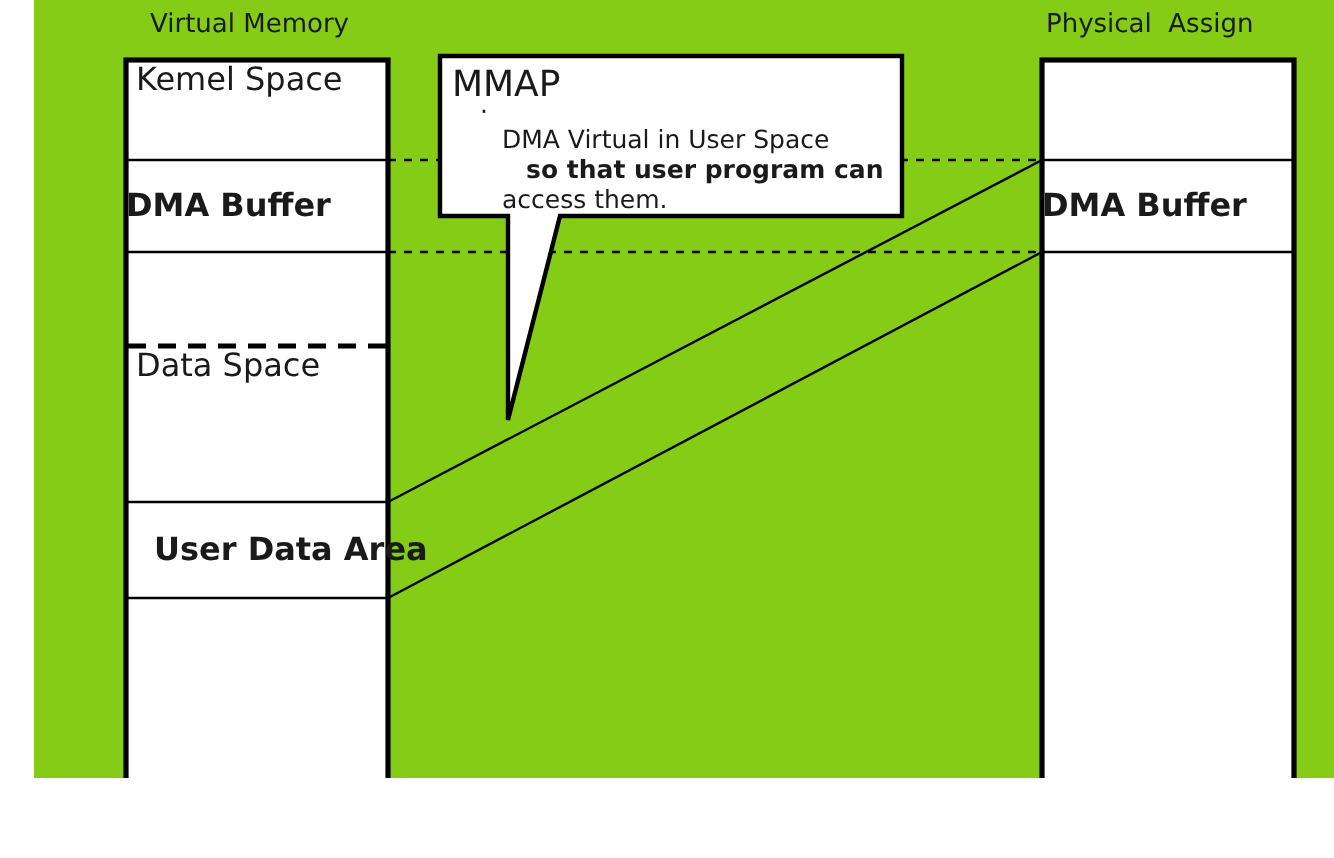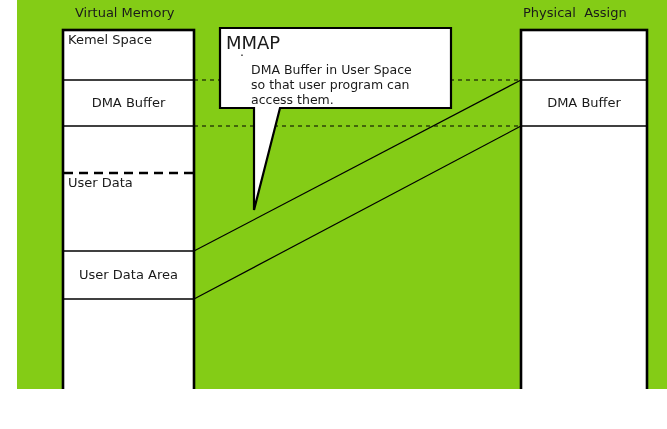--- a/index.html
+++ b/index.html
@@ -20,30 +20,30 @@
     position: absolute;
     left: 0;
     top: 0;
     width: 667px;
     height: 429px;
     pointer-events: none;
   }
   .lbl {
     position: absolute;
     color: #1a1a1a;
-    font-size: 13px;
+    font-size: 16px;
     line-height: 13px;
     white-space: pre;
   }
   .title {
     font-size: 13px;
     color: #1a1a1a;
   }
   .band-label-center {
-    text-align: center;
+    font-weight: bold;
   }
   .callout-text {
     position: absolute;
     color: #1a1a1a;
     font-size: 12.5px;
     line-height: 15.5px;
     white-space: pre;
   }
   .callout-head {
     position: absolute;
@@ -88,27 +88,27 @@
     <line x1="177" y1="251" x2="504" y2="80" stroke="#000000" stroke-width="1.2"></line>
     <line x1="177" y1="299" x2="504" y2="126" stroke="#000000" stroke-width="1.2"></line>
 
     <path d="M 203 28 L 434 28 L 434 108 L 263 108 L 237 210 L 237 108 L 203 108 Z" fill="#ffffff" stroke="#000000" stroke-width="2.2" stroke-linejoin="miter"></path>
   </svg>
 
   <div class="lbl" style="left:51px; top:33px;">Kemel Space</div>
 
   <div class="lbl band-label-center" style="left:46px; top:96px; width:131px;">DMA Buffer</div>
 
-  <div class="lbl" style="left:51px; top:176px;">User Data</div>
+  <div class="lbl" style="left:51px; top:176px;">Data Space</div>
 
-  <div class="lbl band-label-center" style="left:46px; top:268px; width:131px;">User Data Area</div>
+  <div class="lbl band-label-center" style="left:60px; top:268px; width:131px;">User Data Area</div>
 
   <div class="lbl band-label-center" style="left:504px; top:96px; width:126px;">DMA Buffer</div>
 
   <div class="callout-head" style="left:209px; top:32px;">MMAP</div>
 
   <div class="bullet-dot" style="left:223px; top:48px;">·</div>
 
-  <div class="callout-text" style="left:234px; top:62px;">DMA Buffer in User Space</div>
-  <div class="callout-text" style="left:234px; top:77px;">so that user program can</div>
+  <div class="callout-text" style="left:234px; top:62px;">DMA Virtual in User Space</div>
+  <div class="callout-text" style="left:246px; top:77px;font-weight:bold;">so that user program can</div>
   <div class="callout-text" style="left:234px; top:92px;text-align:right;">access them.</div>
 
 </div>
 
 </body></html>

